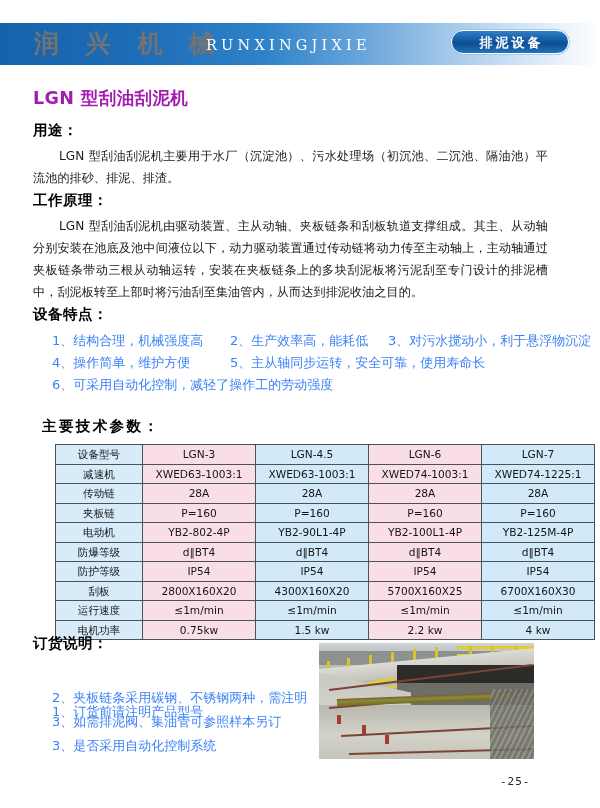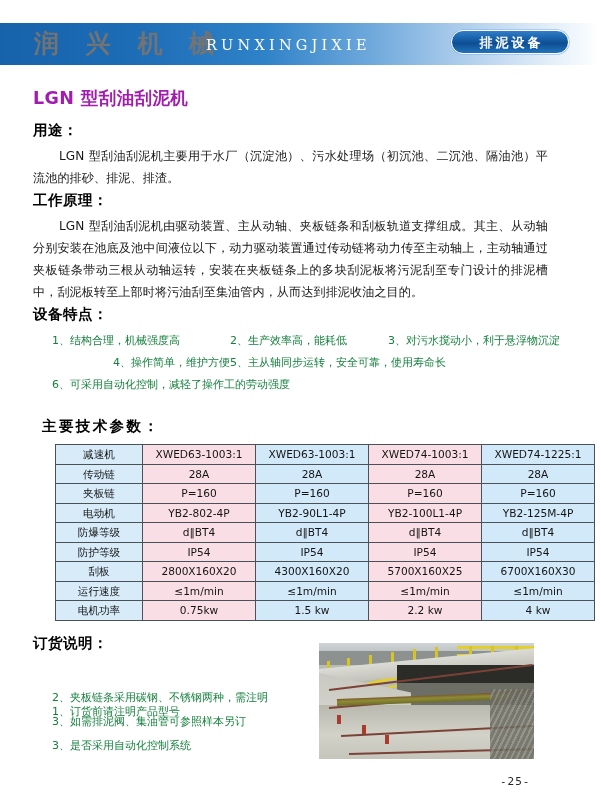--- a/index.html
+++ b/index.html
@@ -105,23 +105,23 @@
     line-height: 22px;
     color: #181818;
     letter-spacing: 0.1px;
     text-align: justify;
   }
   .indent {
     text-indent: 26px;
   }
   .feat-row {
     position: absolute;
-    font-size: 11px;
+    font-size: 13px;
     line-height: 21px;
-    color: #15803d;
+    color: #3b82f6;
     white-space: nowrap;
   }
   .feat-item {
     display: inline-block;
   }
 
   
   .spec-table {
     position: absolute;
     left: 55px;
@@ -253,30 +253,37 @@
 
 <div class="sec-head" style="left:33px; top:191px;">工作原理：</div>
 <div class="para indent" style="left:33px; top:215px; width:515px;">LGN 型刮油刮泥机由驱动装置、主从动轴、夹板链条和刮板轨道支撑组成。其主、从动轴分别安装在池底及池中间液位以下，动力驱动装置通过传动链将动力传至主动轴上，主动轴通过夹板链条带动三根从动轴运转，安装在夹板链条上的多块刮泥板将污泥刮至专门设计的排泥槽中，刮泥板转至上部时将污油刮至集油管内，从而达到排泥收油之目的。</div>
 
 <div class="sec-head" style="left:33px; top:305px;">设备特点：</div>
 
 <div class="feat-row" style="left:52px; top:330px;">
   <span class="feat-item" style="width:178px;">1、结构合理，机械强度高</span><span class="feat-item" style="width:158px;">2、生产效率高，能耗低</span><span class="feat-item">3、对污水搅动小，利于悬浮物沉淀</span>
 </div>
 <div class="feat-row" style="left:52px; top:352px;">
-  <span class="feat-item" style="width:178px;text-align:right;">4、操作简单，维护方便</span><span class="feat-item">5、主从轴同步运转，安全可靠，使用寿命长</span>
+  <span class="feat-item" style="width:178px;">4、操作简单，维护方便</span><span class="feat-item">5、主从轴同步运转，安全可靠，使用寿命长</span>
 </div>
 <div class="feat-row" style="left:52px; top:374px;">
   <span class="feat-item">6、可采用自动化控制，减轻了操作工的劳动强度</span>
 </div>
 
 <div class="sec-head" style="left:42px; top:417px; letter-spacing:2.4px;">主要技术参数：</div>
 
 <table class="spec-table">
   <tbody>
+    <tr>
+      <td class="lbl">设备型号</td>
+      <td class="c-pink">LGN-3</td>
+      <td class="c-blue">LGN-4.5</td>
+      <td class="c-pink">LGN-6</td>
+      <td class="c-blue">LGN-7</td>
+    </tr>
     <tr>
       <td class="lbl">减速机</td>
       <td class="c-pink">XWED63-1003:1</td>
       <td class="c-blue">XWED63-1003:1</td>
       <td class="c-pink">XWED74-1003:1</td>
       <td class="c-blue">XWED74-1225:1</td>
     </tr>
     <tr>
       <td class="lbl">传动链</td>
       <td class="c-pink">28A</td>

